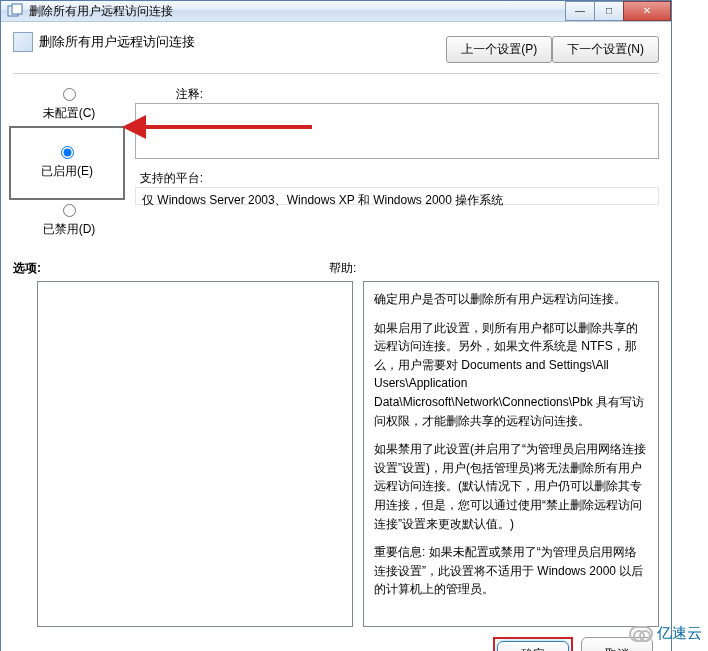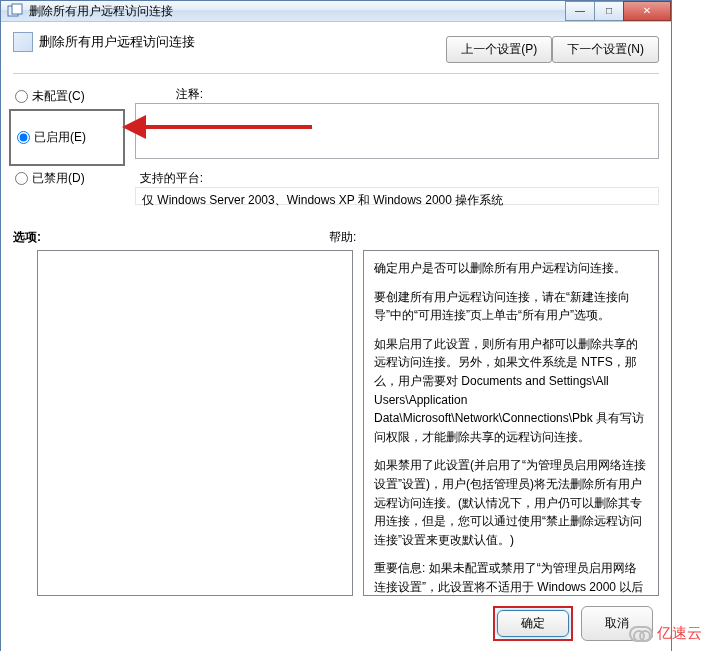--- a/index.html
+++ b/index.html
@@ -22,21 +22,21 @@
   .header-left { display: flex; align-items: center; gap: 6px; }
   .hdr-icon { width: 20px; height: 20px; border: 1px solid #8aa3c4; background: linear-gradient(135deg,#e8f0fb,#cfe0f4); }
   .hdr-title { font-size: 13px; }
   .header-right { margin-left: auto; display: flex; gap: 0; padding-top: 4px; }
   .btn { border: 1px solid #9a9a9a; background: linear-gradient(to bottom,#fdfdfd,#e7e7e7); padding: 4px 14px; font-size: 12px; border-radius: 3px; cursor: pointer; }
   .divider { height: 1px; background: #d0d0d0; margin: 6px 0 10px 0; }
 
   
   .config-area { display: flex; gap: 10px; }
   .radio-col { width: 112px; }
-  .radio-item { display: flex; align-items: center; gap: 4px; padding: 4px 2px; }
+  .radio-item { display: flex; align-items: center; gap: 4px; padding: 4px 2px; flex-direction: column; }
   .radio-col .highlight { border: 2px solid #737373; padding: 14px 4px; margin-left: -4px; }
   .fields-col { flex: 1; }
   .field-row { display: flex; margin-bottom: 6px; flex-direction: column; }
   .field-label { width: 76px; text-align: right; padding-right: 8px; padding-top: 2px; }
   .field-ctrl { flex: 1; }
   .textarea { width: 100%; height: 56px; border: 1px solid #abadb3; background: #fff; resize: none; padding: 2px 4px; font-family: inherit; font-size: 12px; }
   .platform-text { border: 1px solid #e5e5e5; background: #fff; width: 100%; height: 18px; padding: 4px 6px; }
 
   
   .body-labels { display: flex; margin-top: 18px; }
@@ -52,21 +52,21 @@
   .footer .btn { min-width: 72px; border-radius: 6px; }
   .ok-highlight { border: 2px solid #d02020; padding: 2px; display: inline-block; }
   .footer .btn.primary { border-color: #3c7fb1; box-shadow: 0 0 4px rgba(60,160,220,.6); }
 
   
   .arrow { position: absolute; top: 115px; left: 122px; width: 190px; height: 24px; pointer-events: none; }
   .arrow-line { position: absolute; top: 10px; left: 22px; right: 0; height: 4px; background: #d02020; }
   .arrow-head { position: absolute; left: 0; top: 0; width: 0; height: 0; border-right: 24px solid #d02020; border-top: 12px solid transparent; border-bottom: 12px solid transparent; }
 
   
-  .watermark { position: absolute; right: 6px; bottom: 8px; display: flex; align-items: center; gap: 4px; color: #ef4444; font-size: 15px; }
+  .watermark { position: absolute; right: 6px; bottom: 8px; display: flex; align-items: center; gap: 4px; color: #0369a1; font-size: 15px; }
   .wm-ico { width: 24px; height: 16px; border: 2px solid #bbb; border-radius: 10px; position: relative; }
   .wm-ico::before, .wm-ico::after { content:""; position:absolute; width:8px; height:8px; border:2px solid #bbb; border-radius:50%; top:2px; }
   .wm-ico::before { left:2px; }
   .wm-ico::after { left:8px; }
 </style>
 </head>
 <body>
 
 <div class="window">
 
@@ -132,21 +132,20 @@
 
     <div class="body-labels">
       <div class="left">选项:</div>
       <div>帮助:</div>
     </div>
 
     <div class="panels">
       <div class="panel options"></div>
       <div class="panel help">
         <p>确定用户是否可以删除所有用户远程访问连接。</p>
-        <p>要创建所有用户远程访问连接，请在“新建连接向导”中的“可用连接”页上单击“所有用户”选项。</p>
         <p>如果启用了此设置，则所有用户都可以删除共享的远程访问连接。另外，如果文件系统是 NTFS，那么，用户需要对 Documents and Settings\All Users\Application Data\Microsoft\Network\Connections\Pbk 具有写访问权限，才能删除共享的远程访问连接。</p>
         <p>如果禁用了此设置(并启用了“为管理员启用网络连接设置”设置)，用户(包括管理员)将无法删除所有用户远程访问连接。(默认情况下，用户仍可以删除其专用连接，但是，您可以通过使用“禁止删除远程访问连接”设置来更改默认值。)</p>
         <p>重要信息: 如果未配置或禁用了“为管理员启用网络连接设置”，此设置将不适用于 Windows 2000 以后的计算机上的管理员。</p>
       </div>
     </div>
 
     <div class="footer">
       <span class="ok-highlight">
         <button class="btn primary">确定</button>
       </span>

